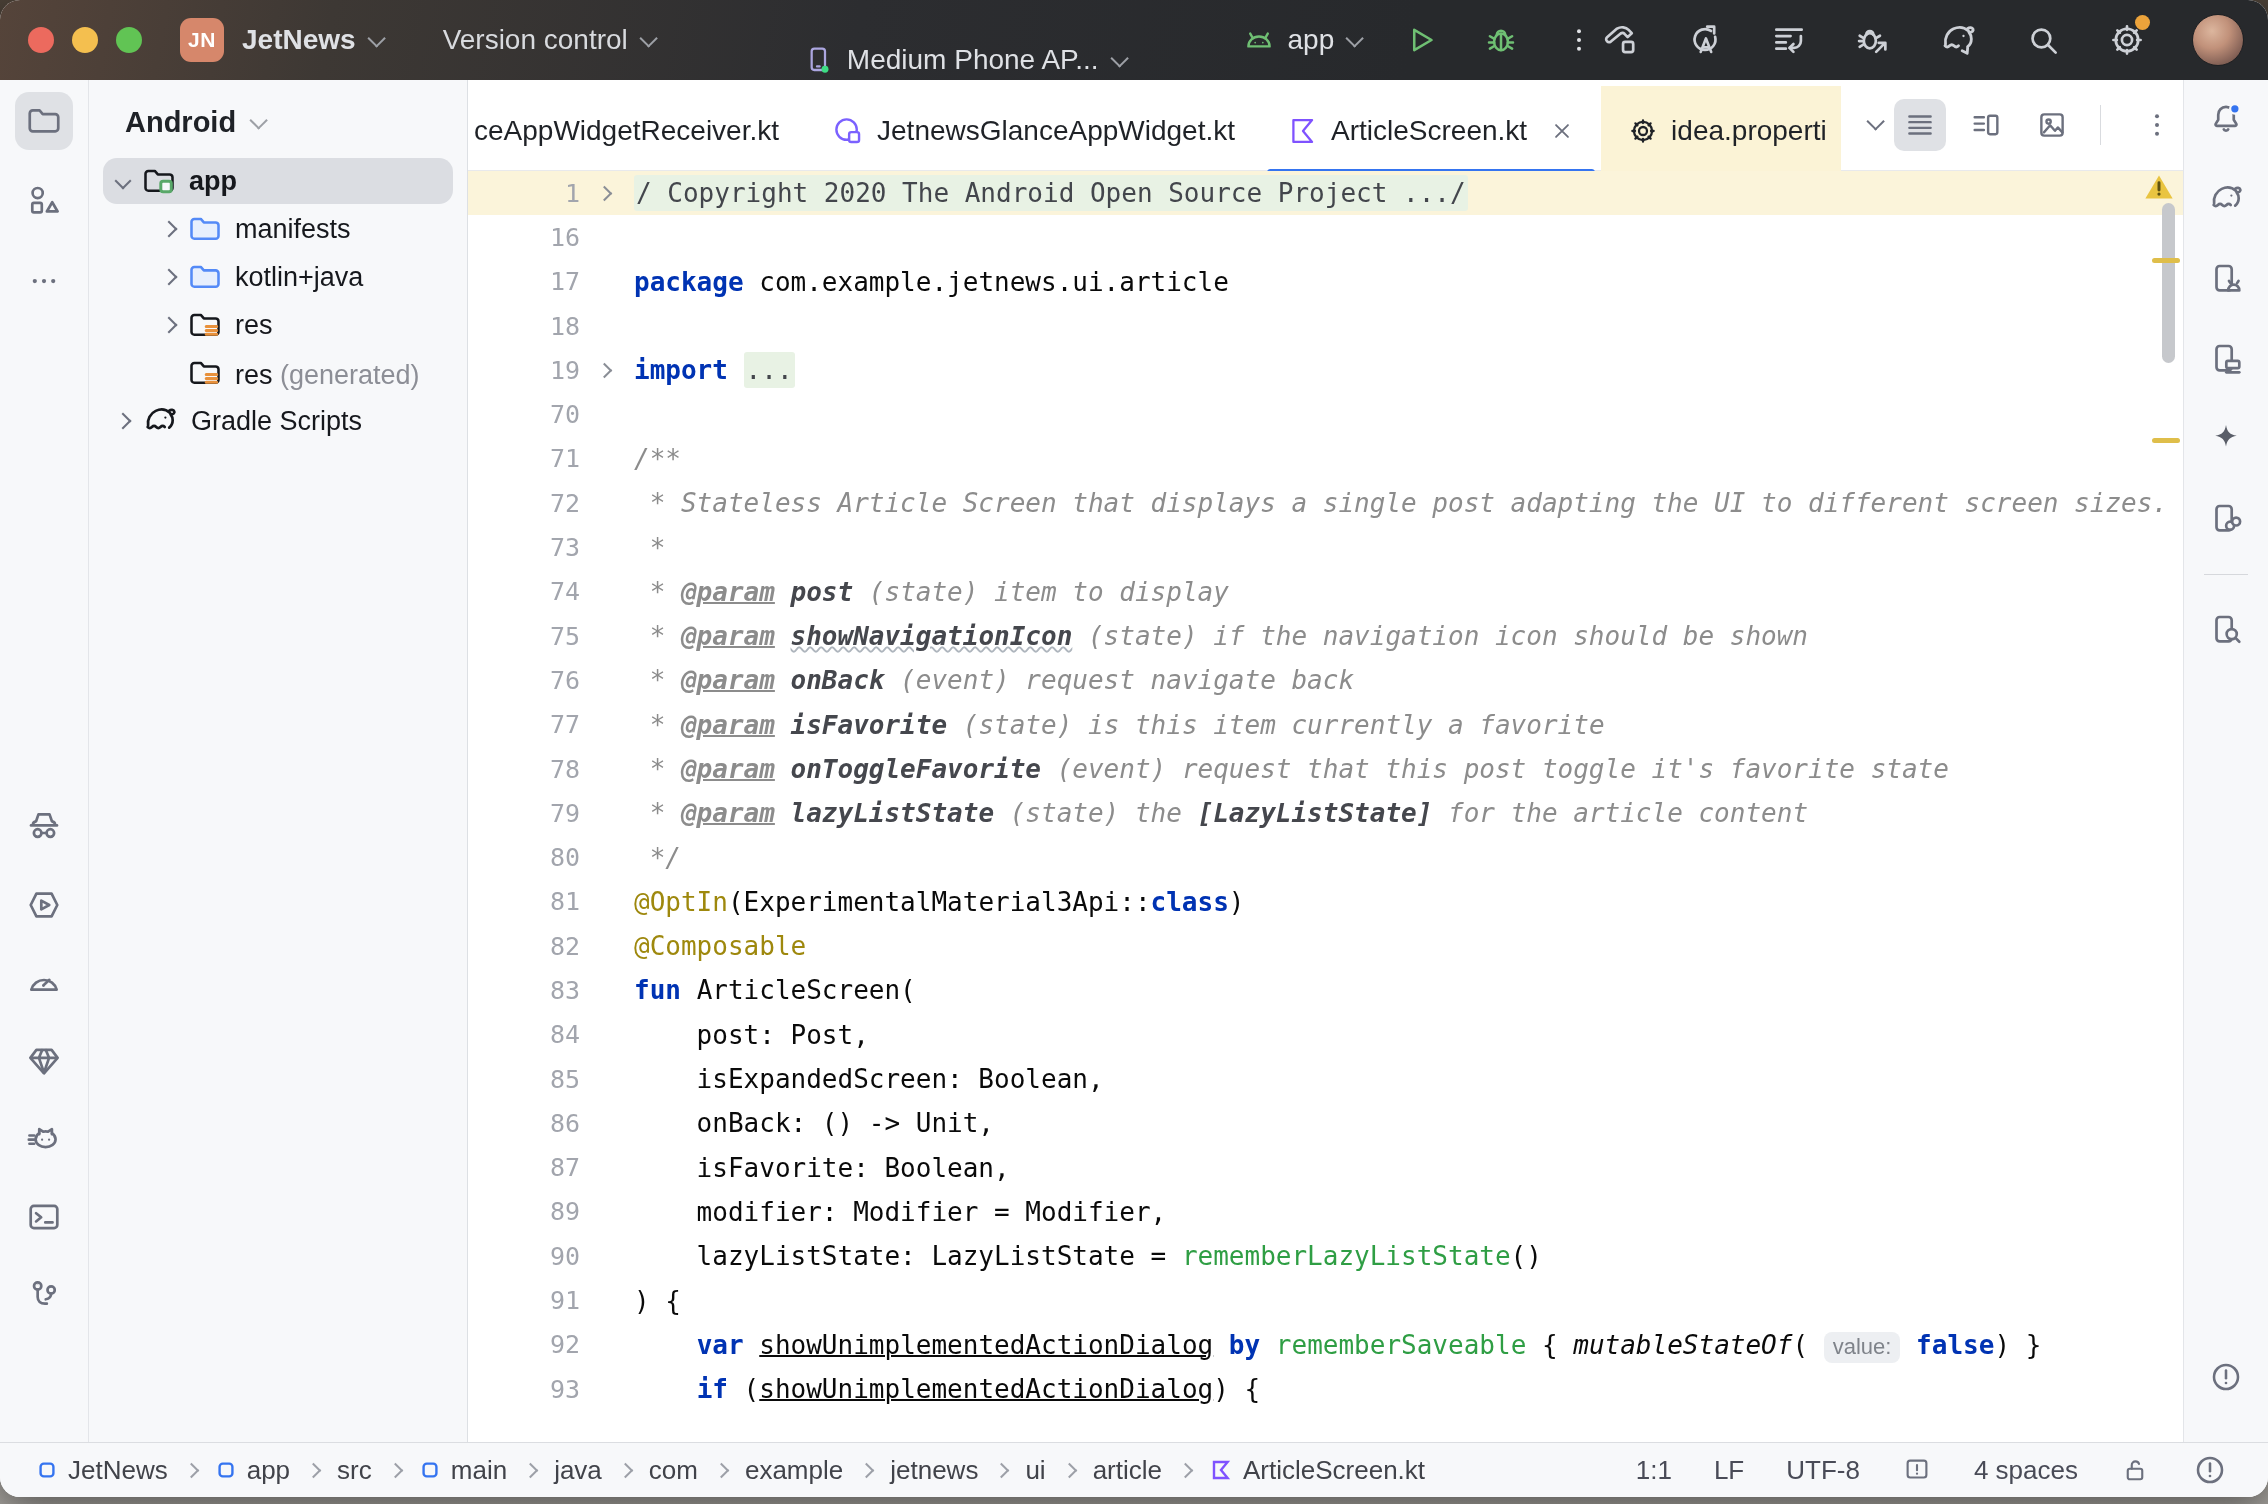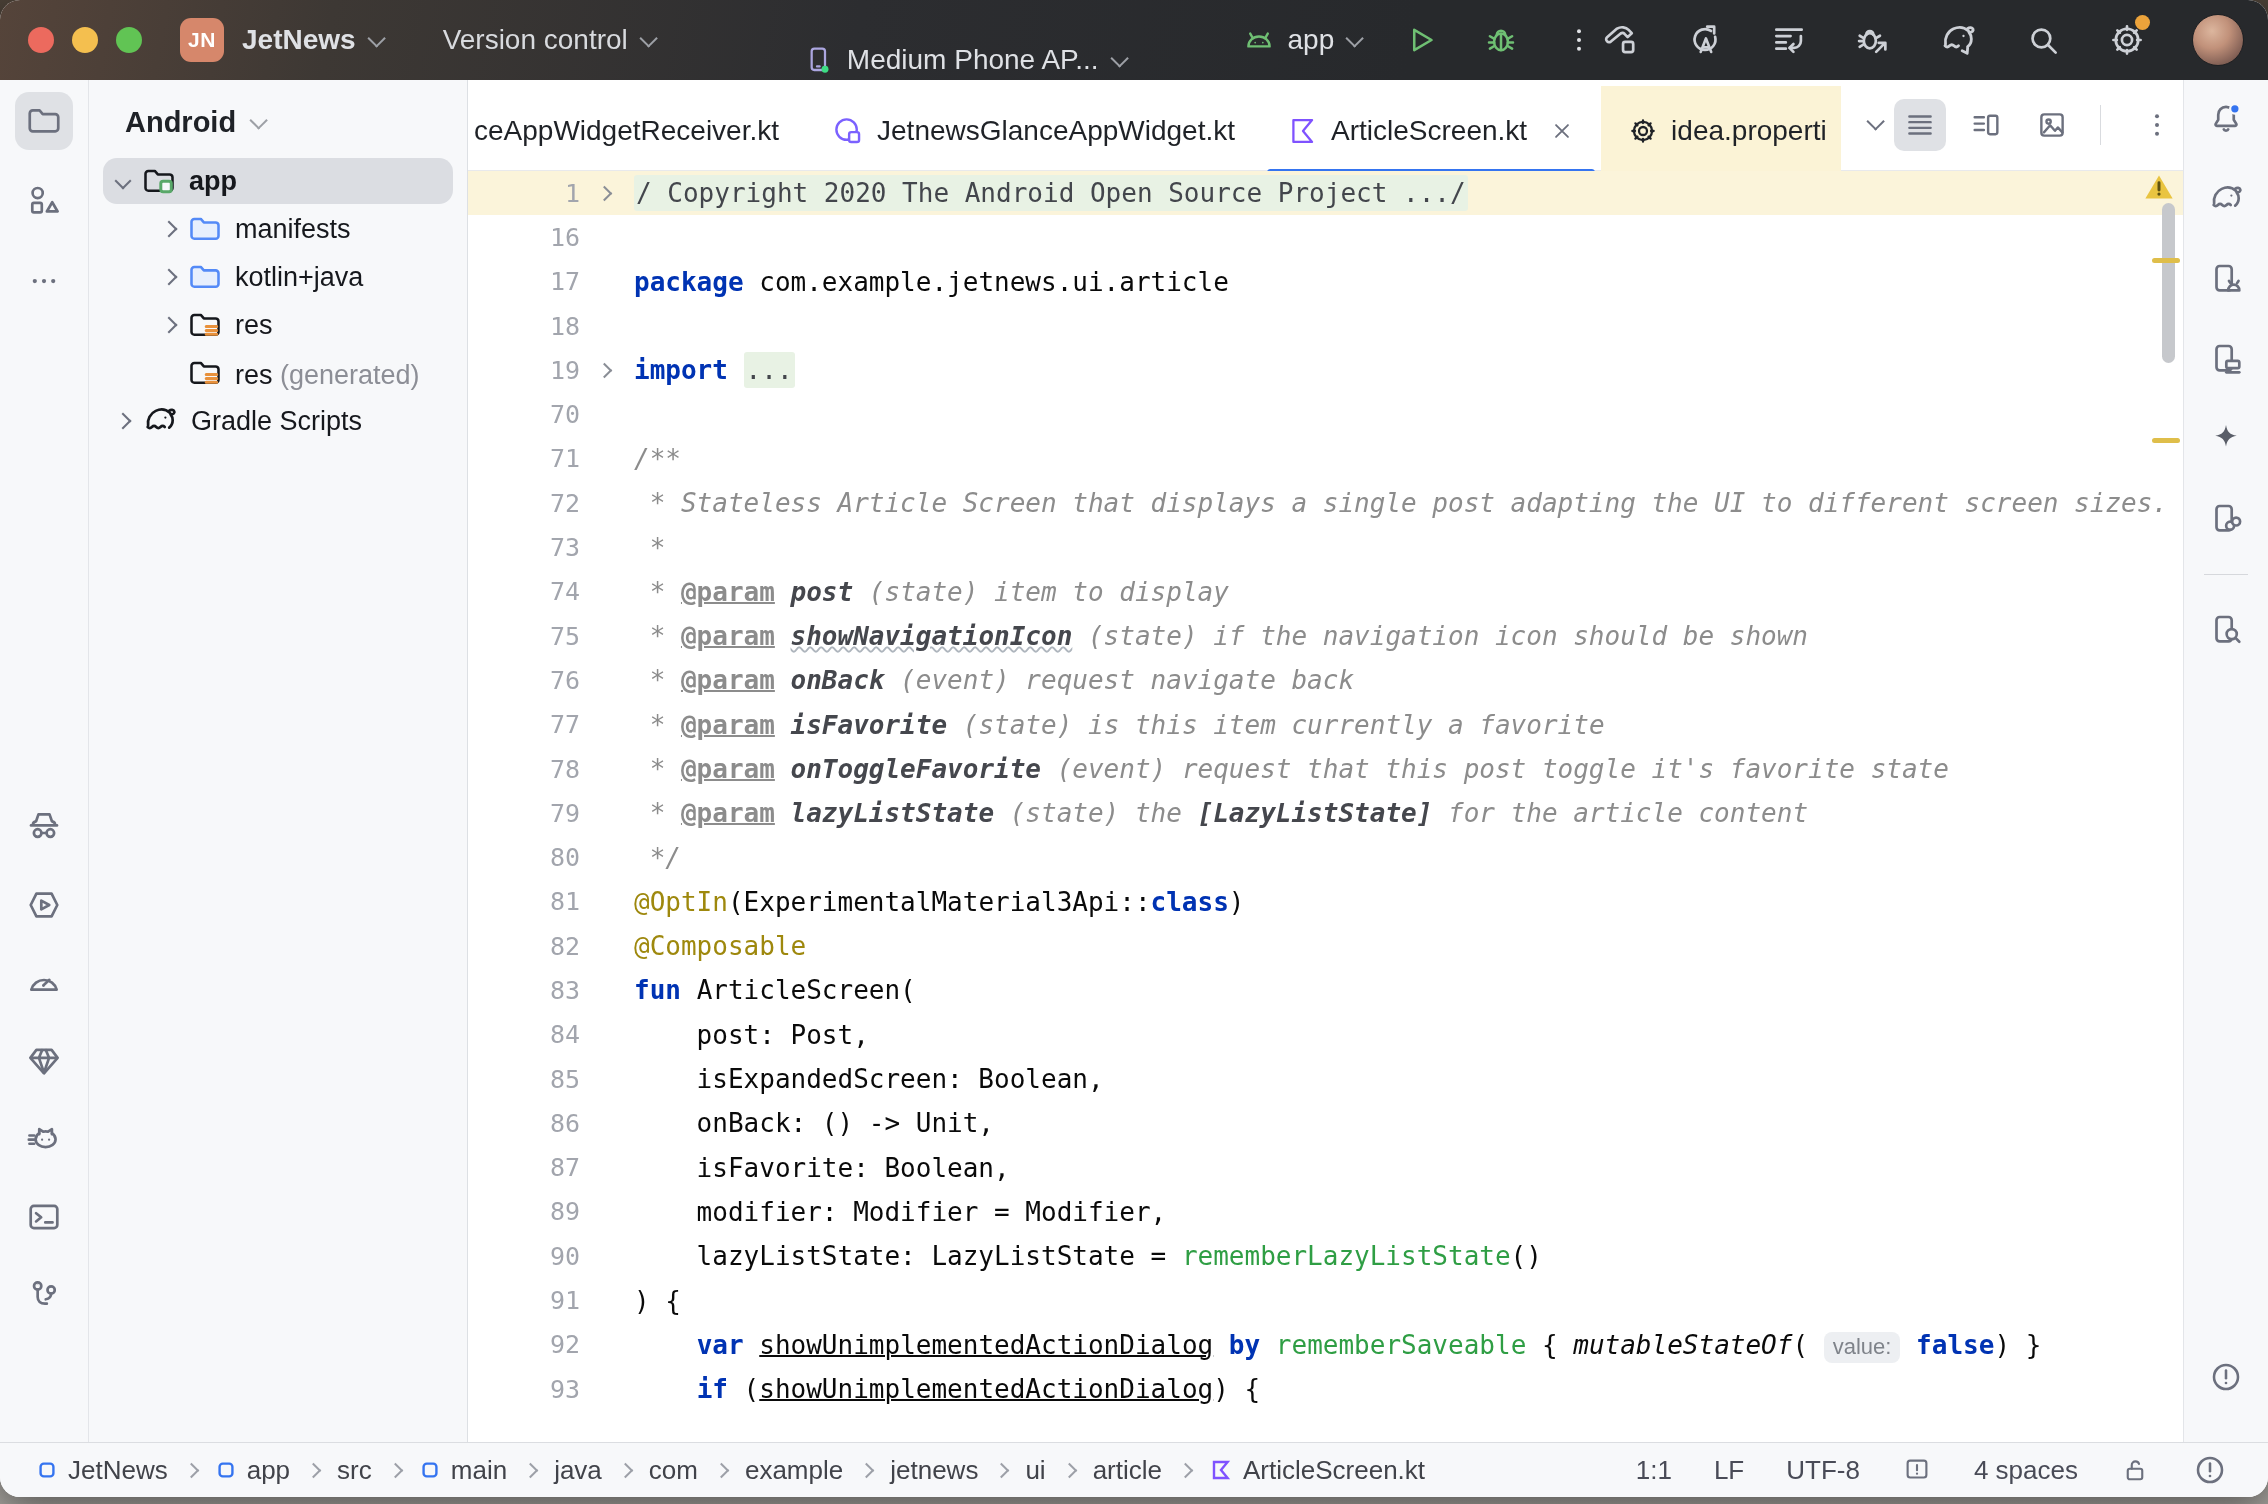--- a/index.html
+++ b/index.html
@@ -88,21 +88,21 @@
   .code-lines{position:absolute;left:0;top:0;right:0;}
   .row{display:flex;height:44.3px;align-items:center;}
   .row.hl{background:#FBF4DA;}
   .gutter-cell{width:150px;flex:none;display:flex;align-items:center;justify-content:flex-end;
     color:#A2A5AD;font-size:25px;gap:10px;padding-right:8px;}
   .fold-slot{width:28px;flex:none;display:flex;align-items:center;justify-content:center;color:#8A8E96;}
   .f-chev{width:9px;height:9px;border-right:2.4px solid #8A8E96;border-bottom:2.4px solid #8A8E96;transform:rotate(-45deg);}
   .code{white-space:pre;color:#0A0A0A;padding-left:8px;}
   .s-kw{color:#0033B3;font-weight:700;}
   .s-doc{color:#8C8C8C;font-style:italic;}
-  .s-tag{color:#8C8C8C;font-weight:700;text-decoration:underline;text-decoration-thickness:2px;}
+  .s-tag{color:#8C8C8C;font-style:italic;font-weight:700;text-decoration:underline;text-decoration-thickness:2px;}
   .s-pname{color:#45474D;font-style:italic;font-weight:700;}
   .s-wavy{text-decoration-line:underline;text-decoration-style:wavy;text-decoration-color:#AEB5BD;text-decoration-thickness:2px;}
   .s-ann{color:#9E880D;}
   .s-fn{color:#2F9E44;}
   .s-it{font-style:italic;}
   .s-ul{text-decoration:underline;text-decoration-thickness:2.4px;}
   .s-folded{background:#E8F2E4;color:#43464C;border-radius:3px;padding:3px 2px;}
   .s-hint{background:#EDEFF2;color:#7F838A;border-radius:8px;padding:2px 9px 4px;
     font-family:"Liberation Sans",sans-serif;font-size:22px;font-style:normal;}
   .scroll-thumb{position:absolute;right:8px;top:32px;width:13px;height:160px;border-radius:7px;background:#C6C8CC;}

